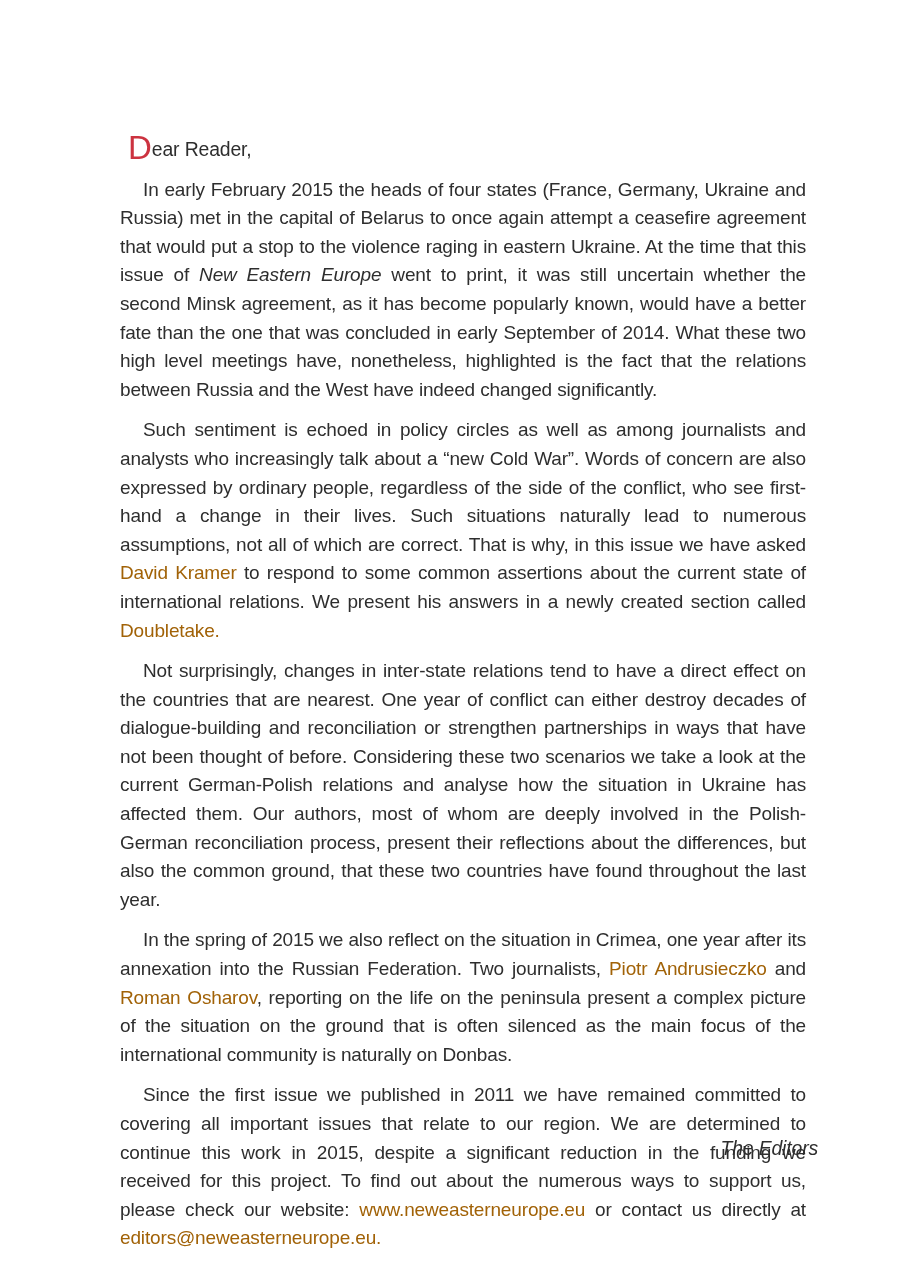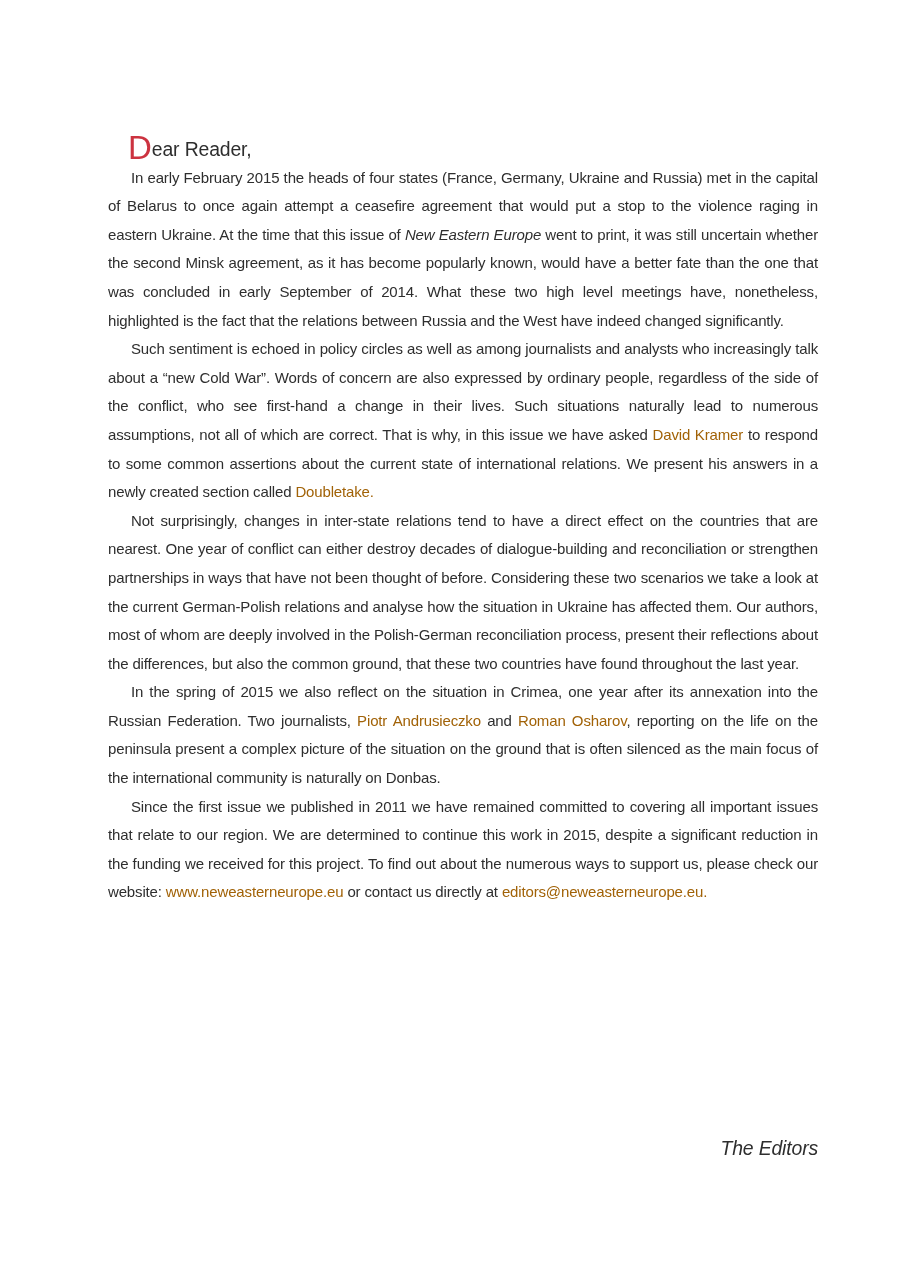--- a/index.html
+++ b/index.html
@@ -27,22 +27,22 @@
   }
 
   .letter-body {
     position: absolute;
     left: 108px;
     top: 134px;
     width: 710px;
   }
 
   p.para {
-    margin: 0;
-    font-size: 15px;
+    margin: 12px;
+    font-size: 19px;
     line-height: 28.6px;
     text-align: justify;
     text-justify: inter-word;
     color: #2e2e2e;
     letter-spacing: -0.15px;
     word-spacing: 0px;
     hyphens: manual;
   }
 
   

